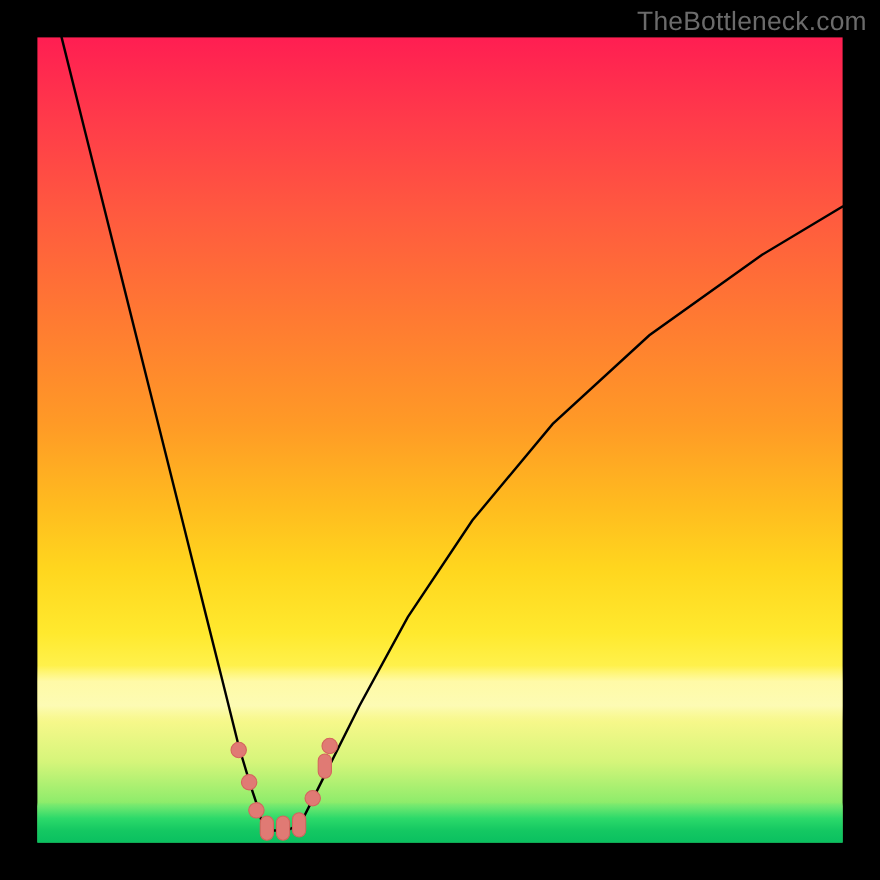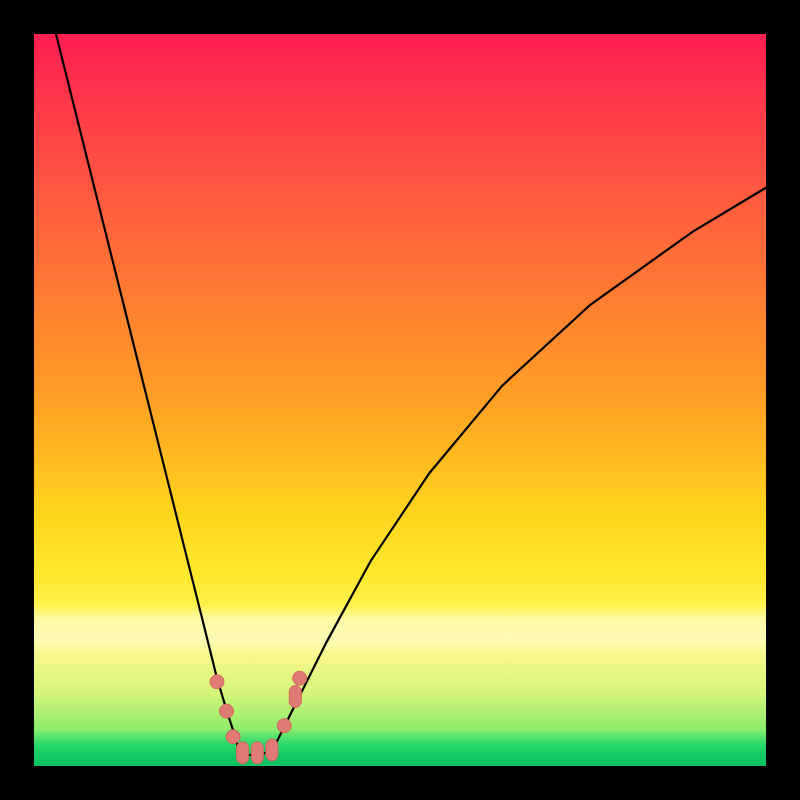--- a/index.html
+++ b/index.html
@@ -88,20 +88,21 @@
     fill: #e07a74;
     stroke: #d4645e;
     stroke-width: 1;
   }
 </style>
 </head>
 <body>
 
 <div class="frame">
 
+  <div class="watermark">TheBottleneck.com</div>
 
   <div class="plot">
     <svg class="curve" viewBox="0 0 732 732">
       <path id="curve-path" d="M22.0 0.0 L43.9 87.8 L73.2 205.0 L102.5 322.1 L131.8 439.2 L153.7 527.0 L168.4 585.6 L183.0 644.2 L194.0 680.8 L201.3 702.7 L205.0 717.4 L212.3 721.0 L219.6 721.0 L226.9 721.0 L234.2 717.4 L241.6 710.0 L248.9 695.4 L263.5 666.1 L292.8 607.6 L336.7 527.0 L395.3 439.2 L468.5 351.4 L556.3 270.8 L658.8 197.6 L732.0 153.7"></path>
       <g id="markers-group">
           <circle cx="183.0" cy="647.8" r="7" class="marker"></circle>
           <circle cx="192.5" cy="677.1" r="7" class="marker"></circle>
           <circle cx="199.1" cy="702.7" r="7" class="marker"></circle>
           <rect x="202.6" y="707.8" width="12" height="22" rx="6" class="marker"></rect>
           <rect x="217.3" y="707.8" width="12" height="22" rx="6" class="marker"></rect>

